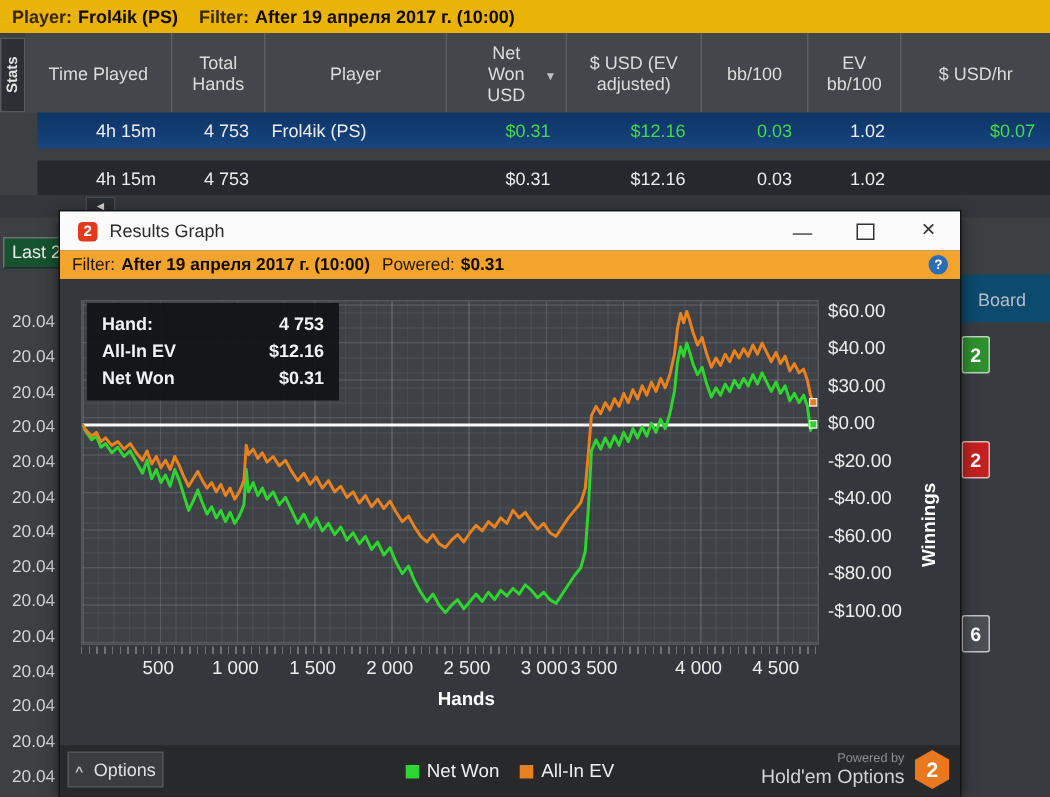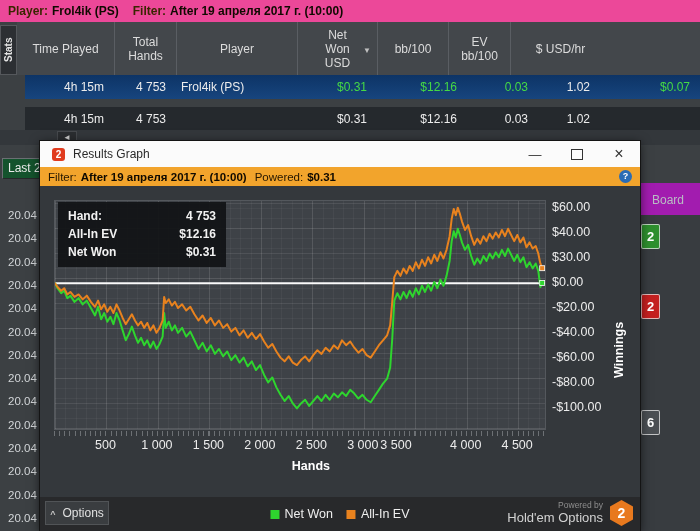--- a/index.html
+++ b/index.html
@@ -2,21 +2,21 @@
 <html><head>
 <meta charset="utf-8">
 <style>
   html,body{margin:0;padding:0;}
   body{
     width:700px;height:531px;position:relative;overflow:hidden;
     background:#3c4043;font-family:"Liberation Sans",sans-serif;
     -webkit-font-smoothing:antialiased;
   }
   
-  .topbar{position:absolute;left:0;top:0;width:700px;height:22px;background:#ec4899;
+  .topbar{position:absolute;left:0;top:0;width:700px;height:22px;background:#eab308;
     color:#201400;font-size:12px;line-height:22px;padding-left:8px;box-sizing:border-box;white-space:nowrap;}
   .topbar .lbl{font-weight:700;color:#3a2600;}
   .topbar .val{font-weight:700;color:#100a00;margin-left:4px;}
   .topbar .flt{margin-left:14px;}
   .stats-tab{position:absolute;left:0;top:25px;width:17px;height:50px;background:#2c2f33;
     border:1px solid #55585c;color:#e3e3e3;font-size:10px;font-weight:700;
     writing-mode:vertical-rl;transform:rotate(180deg);display:flex;align-items:center;justify-content:center;box-sizing:border-box;}
   .thead{position:absolute;left:17px;top:22px;width:683px;height:53px;background:#43474b;display:flex;}
   .thead .hc{color:#dcdcdc;font-size:12px;display:flex;align-items:center;justify-content:center;
     text-align:center;box-sizing:border-box;border-left:1px solid #5a5e63;position:relative;line-height:14px;padding:0 6px;}
@@ -30,21 +30,21 @@
   .row-sum{top:107px;height:23px;background:#25292d;}
   .hscroll{position:absolute;left:0;top:130px;width:700px;height:15px;background:#33373b;}
   .hscroll .sbtn{position:absolute;left:57px;top:1px;width:20px;height:13px;background:#2a2d30;
     border:1px solid #46494d;color:#cfcfcf;font-size:8px;line-height:12px;text-align:center;box-sizing:border-box;}
   .last2{position:absolute;left:2px;top:158px;width:46px;height:21px;background:#14532d;
     border:1px solid #6b6f73;border-bottom-color:#26282a;border-right-color:#26282a;
     color:#eaeaea;font-size:12px;line-height:19px;padding-left:5px;box-sizing:border-box;}
   .session-list{position:absolute;left:0;top:204px;width:44px;height:327px;}
   .session-time{position:absolute;left:0;width:44px;height:23px;line-height:23px;
     padding-left:8px;color:#d3d6d9;font-size:11.5px;box-sizing:border-box;}
-  .board-head{position:absolute;left:640px;top:183px;width:60px;height:32px;background:#a21caf;}
+  .board-head{position:absolute;left:640px;top:183px;width:60px;height:32px;background:#0c4a6e;}
   .board-head span{position:absolute;left:12px;top:10px;color:#b9bec4;font-size:12px;}
   .board-body{position:absolute;left:640px;top:215px;width:60px;height:316px;background:#383c40;}
   .card{position:absolute;left:641px;width:19px;height:25px;border-radius:2px;
     border:1px solid rgba(235,235,235,0.75);box-sizing:border-box;color:#fff;font-weight:700;
     font-size:13px;text-align:center;line-height:23px;}
   
   .dialog{position:absolute;left:40px;top:141px;width:600px;height:390px;z-index:10;
     background:#2b2b2b;box-shadow:0 0 0 1px #141414,0 2px 10px rgba(0,0,0,.65);}
   .titlebar{height:26px;background:#fbfbfb;display:flex;align-items:center;}
   .hm-logo{width:13px;height:13px;background:#e03b1e;border-radius:3px;color:#fff;font-size:10px;
@@ -105,20 +105,21 @@
 <div class="stats-tab">Stats</div>
 
 <div class="thead">
   <div class="hc" style="width:97px">Time Played</div>
   <div class="hc" style="width:62px">Total Hands</div>
   <div class="hc" style="width:121px">Player</div>
   <div class="hc" style="width:80px">
     <span style="max-width:44px">Net Won USD</span>
     <span class="sort">▼</span>
   </div>
+  <div class="hc" style="width:90px">$ USD (EV adjusted)</div>
   <div class="hc" style="width:71px">bb/100</div>
   <div class="hc" style="width:62px">EV bb/100</div>
   <div class="hc" style="width:100px">$ USD/hr</div>
 </div>
 
 <div class="trow row-sel">
   <div class="c" style="width:89px">4h 15m</div>
   <div class="c" style="width:62px">4 753</div>
   <div class="c pl" style="width:121px">Frol4ik (PS)</div>
   <div class="c money" style="width:80px">$0.31</div>

